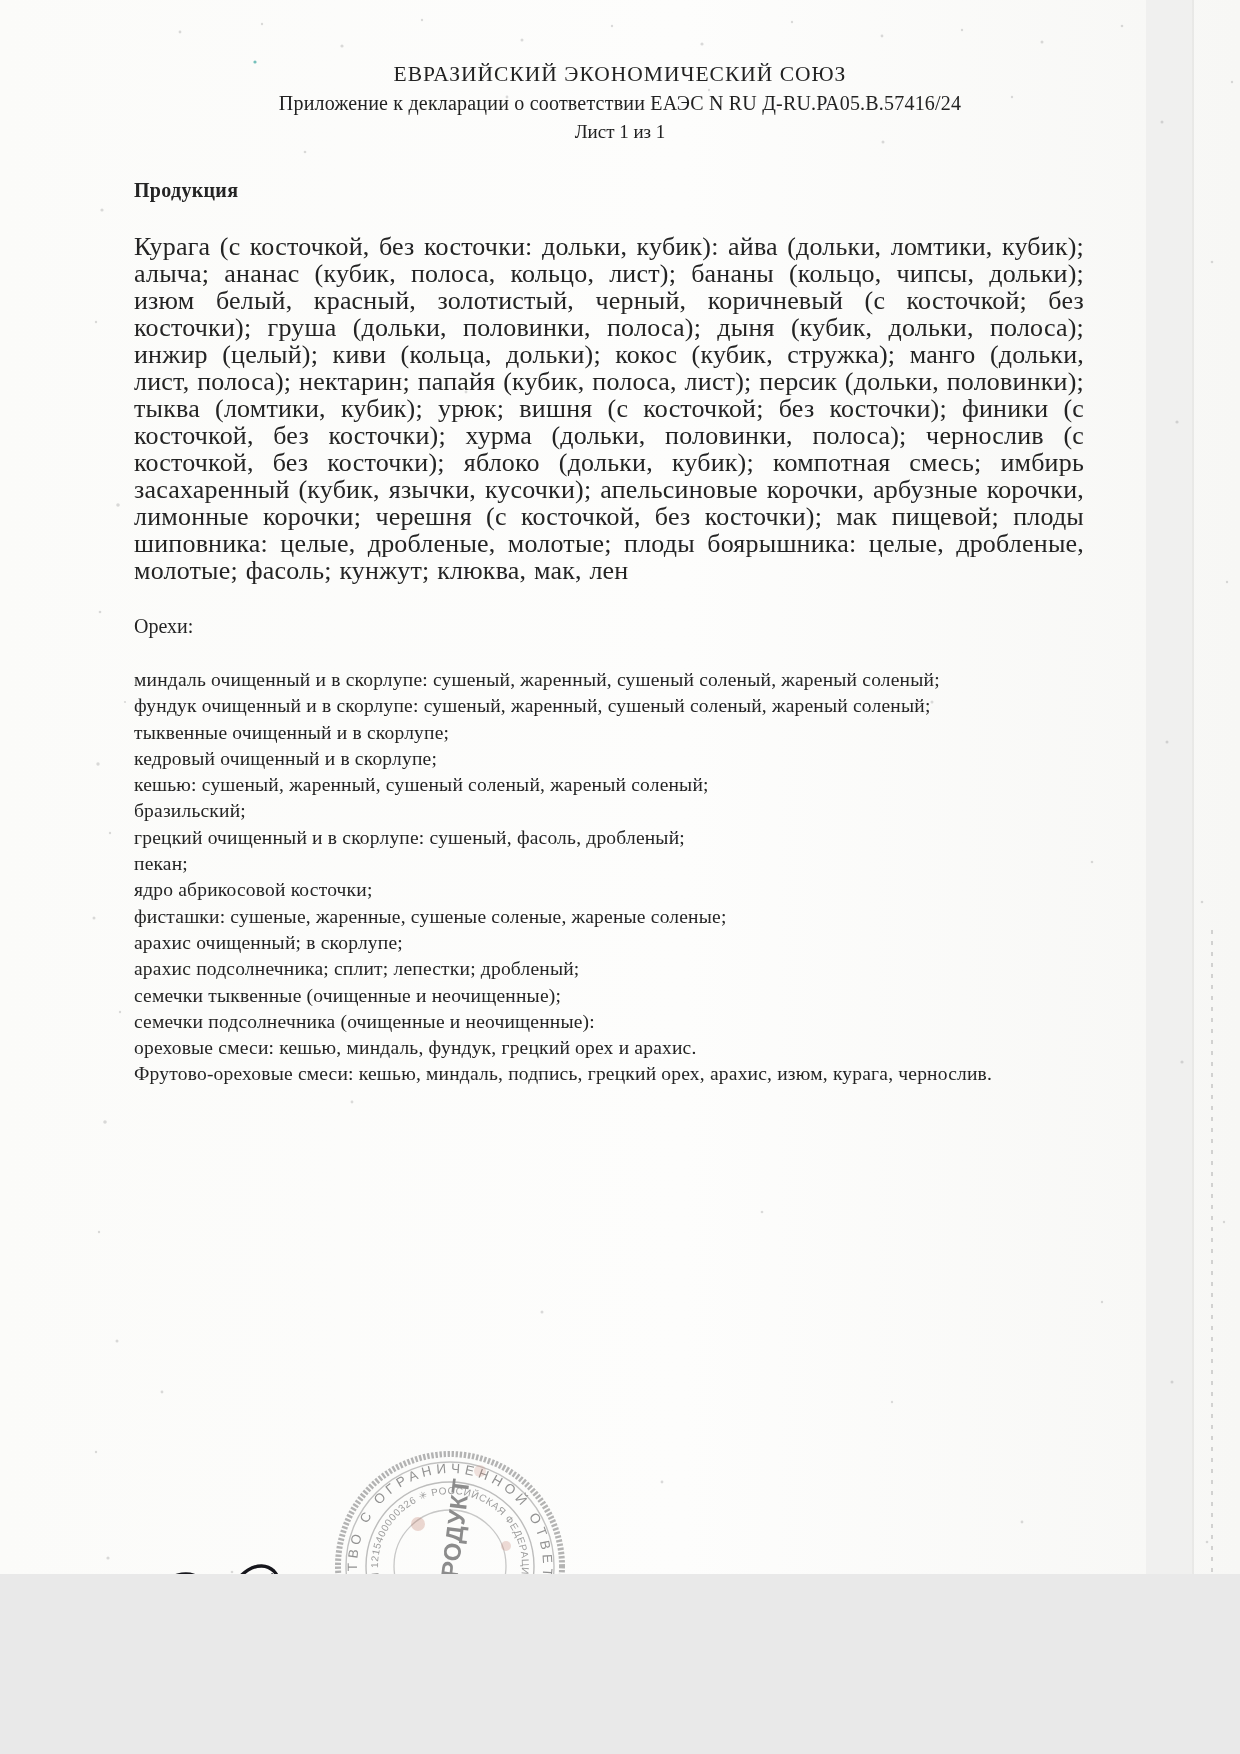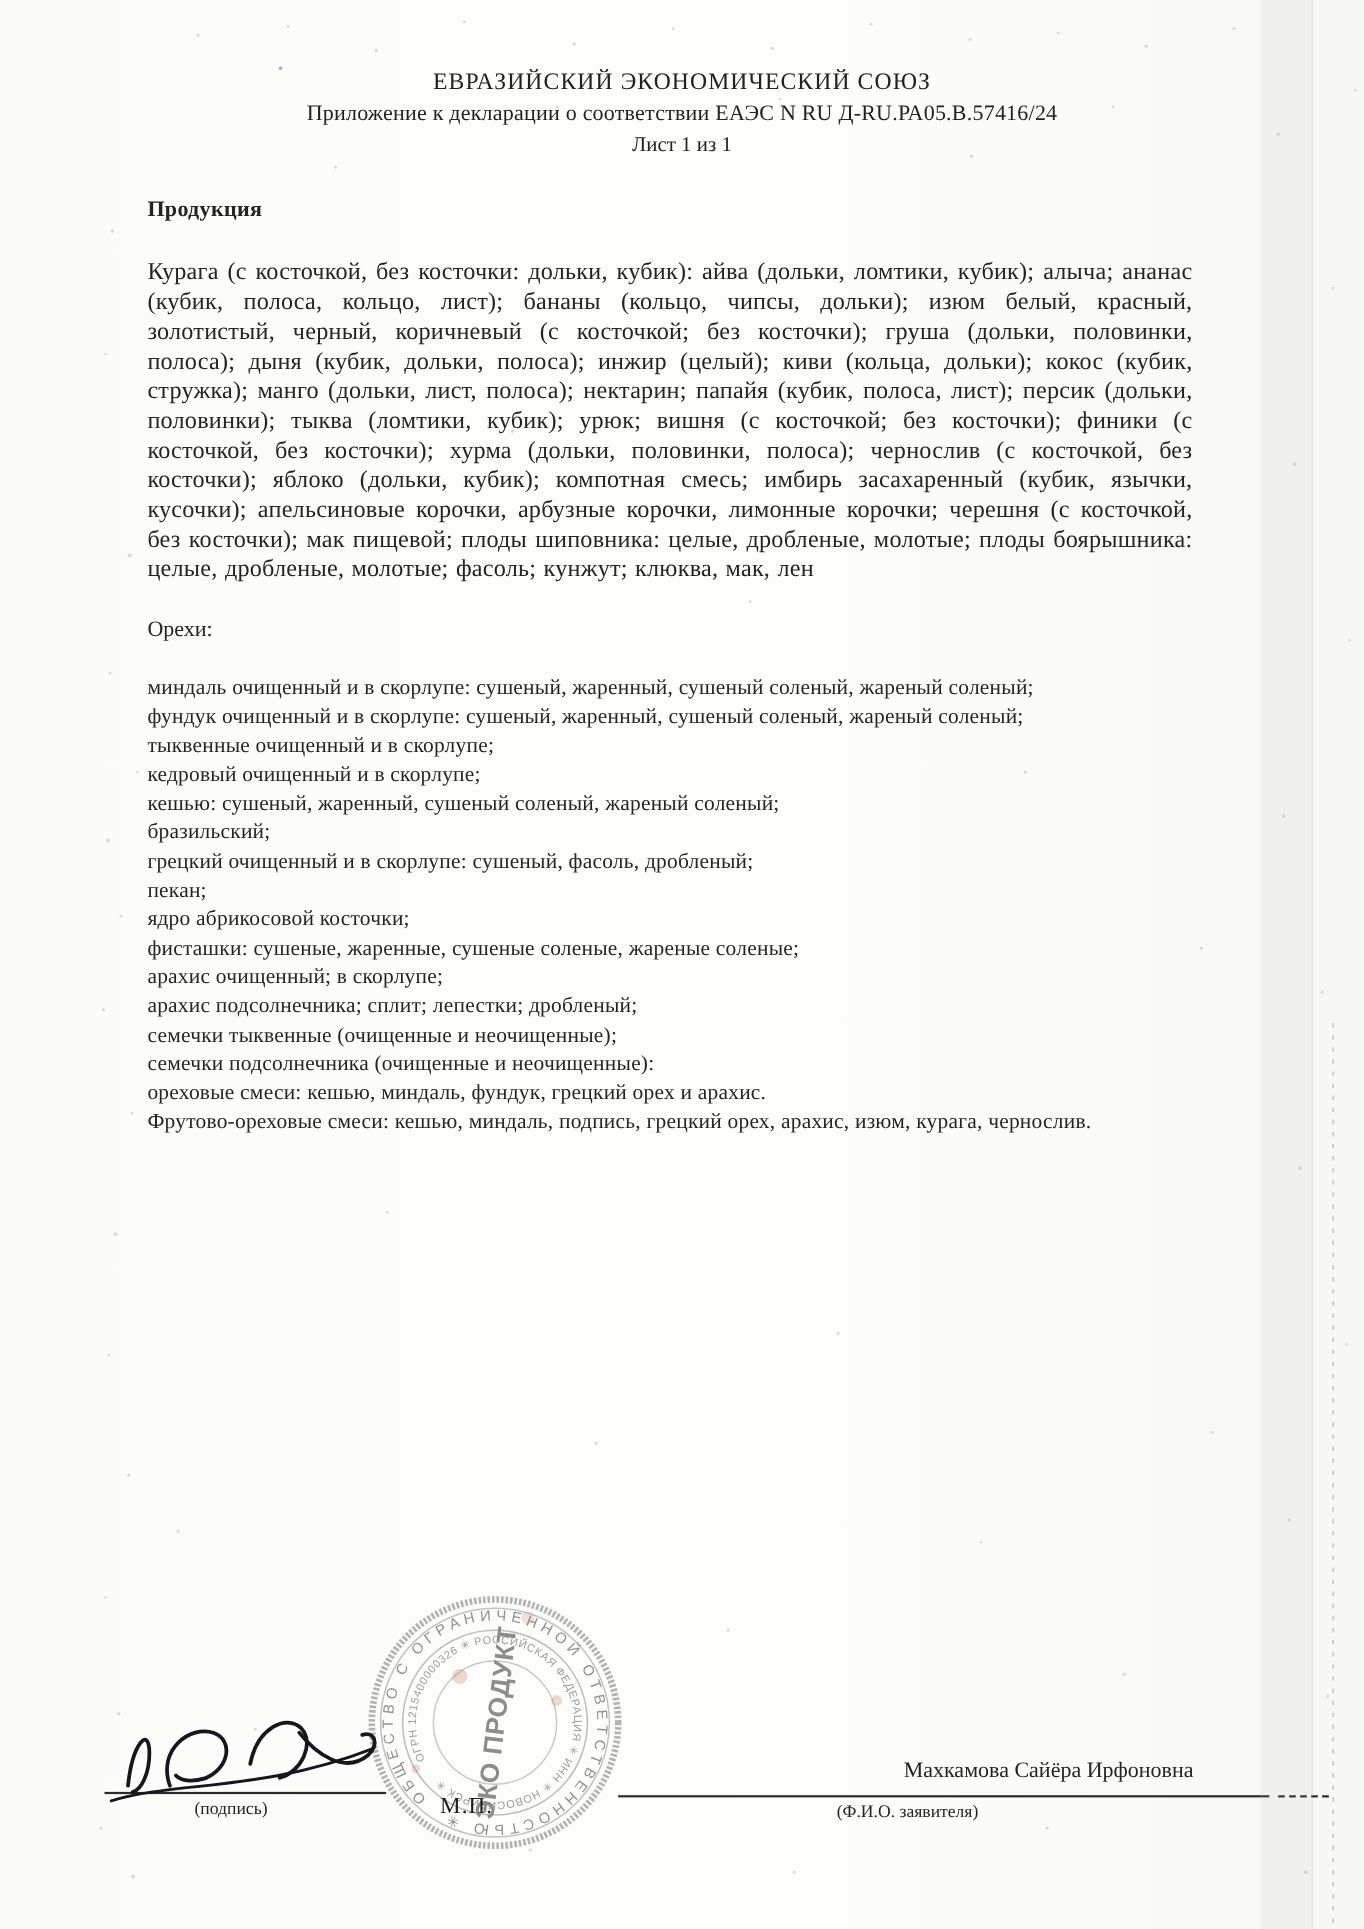--- a/index.html
+++ b/index.html
@@ -1,36 +1,36 @@
 <!DOCTYPE html>
 <html><head>
 <meta charset="utf-8">
 <style>
   html,body{margin:0;padding:0;background:#e9e9e9;}
   .page{
     position:relative;
-    width:1240px;height:1754px;
+    width:1240px;height:1574px;
     margin:0 auto;
     background:linear-gradient(90deg,#fbfbf9 0%, #fdfdfc 55%, #f7f7f5 100%);
     overflow:hidden;
     font-family:"Liberation Serif","DejaVu Serif",serif;
     color:#242424;
   }
   
   .header{position:absolute;top:62px;left:0;width:100%;text-align:center;color:#222;}
   .h1{font-size:21.5px;letter-spacing:1px;}
   .h2{font-size:20px;margin-top:5px;letter-spacing:0.2px;}
   .h3{font-size:19px;margin-top:6px;}
   
   .content{position:absolute;left:134px;top:178px;width:958px;font-size:19.5px;}
   .sec-title{font-weight:bold;font-size:20px;line-height:24px;letter-spacing:0.3px;}
   .cat{font-size:20px;line-height:24px;margin-top:3px;}
   .para{
     margin:31px 8px 0 0;
-    font-size:22px;line-height:27px;
+    font-size:26px;line-height:27px;
     text-align:justify;letter-spacing:0.2px;word-spacing:1px;
   }
   .cat-nuts{margin-top:30px;}
   .nuts{margin-top:29px;line-height:26.3px;font-size:19.5px;letter-spacing:0.2px;}
   
   .line{position:absolute;height:0;}
   .line-a{left:95px;top:1629px;width:256px;border-top:2px solid #2b2b2b;}
   .line-b{left:562px;top:1632px;width:592px;border-top:2px solid #2b2b2b;}
   .line-c{left:1162px;top:1632px;width:46px;border-top:2px dashed #2b2b2b;}
   .cap{position:absolute;font-size:16px;color:#242424;text-align:center;}

